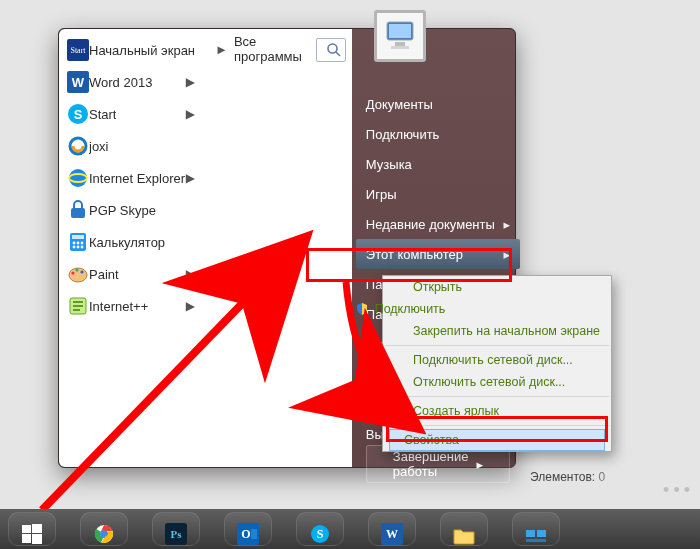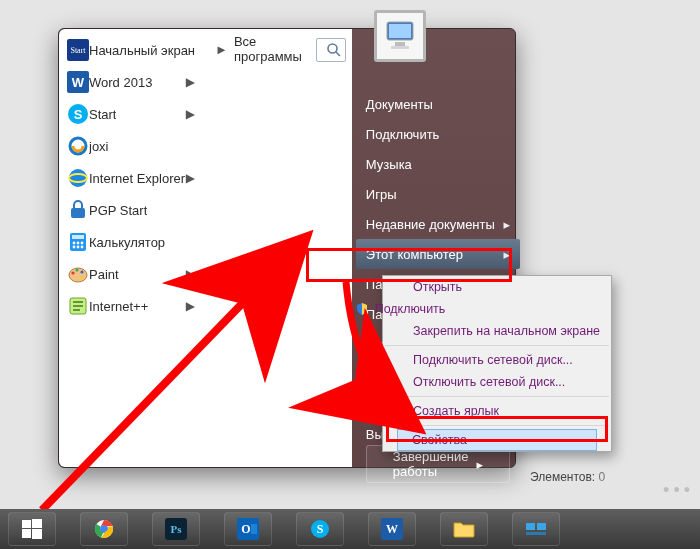--- a/index.html
+++ b/index.html
@@ -18,29 +18,29 @@
   .search-wrap{position:relative}
   .search .mag{position:absolute;right:4px;top:4px;color:#637ba0;pointer-events:none}
   .ritem{display:flex;align-items:center;height:30px;padding:0 10px;color:#fff}
   .ritem .arrow{margin-left:auto;color:#eee}
   .ritem.hl{background:#5a6a7f;background:linear-gradient(#6a7a8f,#4a5a6f);border-radius:2px}
   .shutdown{margin-top:auto;display:flex;align-items:center;height:30px;padding:0 10px;color:#fff}
   .sdbtn{background:rgba(255,255,255,.06);border:1px solid rgba(255,255,255,.25);padding:3px 26px;border-radius:3px;display:inline-flex;align-items:center}
   .sdbtn .tri{margin-left:8px}
   .user-img{position:absolute;left:374px;top:10px;width:46px;height:46px;border:3px solid #b5b5b5;border-radius:3px;background:#f6f6f6;display:flex;align-items:center;justify-content:center}
   .ctxmenu{position:absolute;left:382px;top:275px;width:228px;background:#f0f0f0;border:1px solid #a9a9a9;box-shadow:3px 5px 12px rgba(0,0,0,.35)}
-  .ctx-item{display:flex;align-items:center;height:22px;padding:0 10px 0 30px;color:#701a75;font-size:12.5px}
+  .ctx-item{display:flex;align-items:center;height:22px;padding:0 10px 0 30px;color:#4d7c0f;font-size:12.5px}
   .ctx-item.icon{padding-left:6px}
   .ctx-item.icon .icn{width:18px;display:inline-flex;justify-content:center;margin-right:6px}
-  .ctx-item.hl{background:#cfe5fb;border:1px solid #7fb3e6;height:20px;margin:0 14px;padding-left:14px}
+  .ctx-item.hl{background:#cfe5fb;border:1px solid #7fb3e6;height:20px;margin:0 6px;padding-left:14px}
   .ctx-sep{height:1px;background:#d6d6d6;margin:3px 2px}
   .redbox{position:absolute;border:3px solid #fb0000;box-sizing:border-box}
   .arrow-svg{position:absolute;left:0;top:0;pointer-events:none}
   .taskbar{position:absolute;left:0;bottom:0;right:0;height:40px;background:linear-gradient(#5f5f5f,#383838);display:flex;align-items:center;padding:0 4px}
-  .tb-btn{width:46px;height:32px;margin:0 12px;border:1px solid rgba(255,255,255,.12);border-radius:4px;background:linear-gradient(rgba(255,255,255,.08),rgba(255,255,255,0));display:flex;align-items:center;justify-content:center}
+  .tb-btn{width:46px;height:32px;margin:0 12px;border:1px solid rgba(255,255,255,.12);border-radius:10px;background:linear-gradient(rgba(255,255,255,.08),rgba(255,255,255,0));display:flex;align-items:flex-end;justify-content:center}
   .tb-start{margin-left:4px}
   .dots{position:absolute;right:6px;bottom:48px;color:#bfbfbf;letter-spacing:4px;font-size:18px}
   .elm{position:absolute;left:530px;top:470px;font-size:12px;color:#444}
   .elm .sub{color:#777}
   .icon{display:inline-flex;width:22px;height:22px;align-items:center;justify-content:center}
 </style>
 </head>
 <body>
 
 <div class="stage">
@@ -109,21 +109,21 @@
             <span class="lbl">Internet Explorer</span>
             <span class="arrow">▶</span>
           </div>
           <div class="pin">
             <span class="icon">
               <svg width="22" height="22">
                 <rect x="4" y="9" width="14" height="10" rx="2" fill="#2d78c6"></rect>
                 <path d="M7 9V6a4 4 0 0 1 8 0v3" fill="none" stroke="#2d78c6" stroke-width="2"></path>
               </svg>
             </span>
-            <span class="lbl">PGP Start</span>
+            <span class="lbl">PGP Skype</span>
           </div>
           <div class="pin">
             <span class="icon">
               <svg width="22" height="22">
                 <rect x="3" y="2" width="16" height="18" rx="2" fill="#2196f3"></rect>
                 <rect x="5" y="4" width="12" height="4" fill="#cde9ff"></rect>
                 <circle cx="7" cy="12" r="1.4" fill="#fff"></circle>
                 <circle cx="11" cy="12" r="1.4" fill="#fff"></circle>
                 <circle cx="15" cy="12" r="1.4" fill="#fff"></circle>
                 <circle cx="7" cy="16" r="1.4" fill="#fff"></circle>

